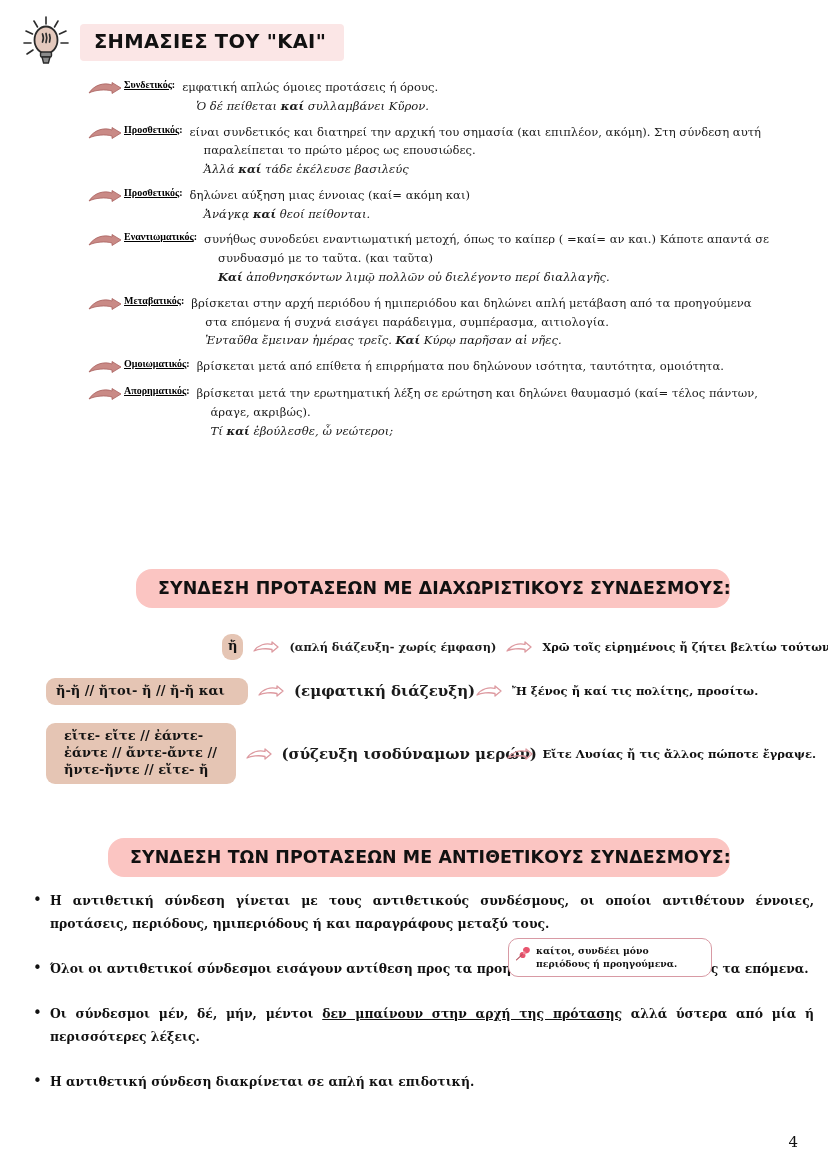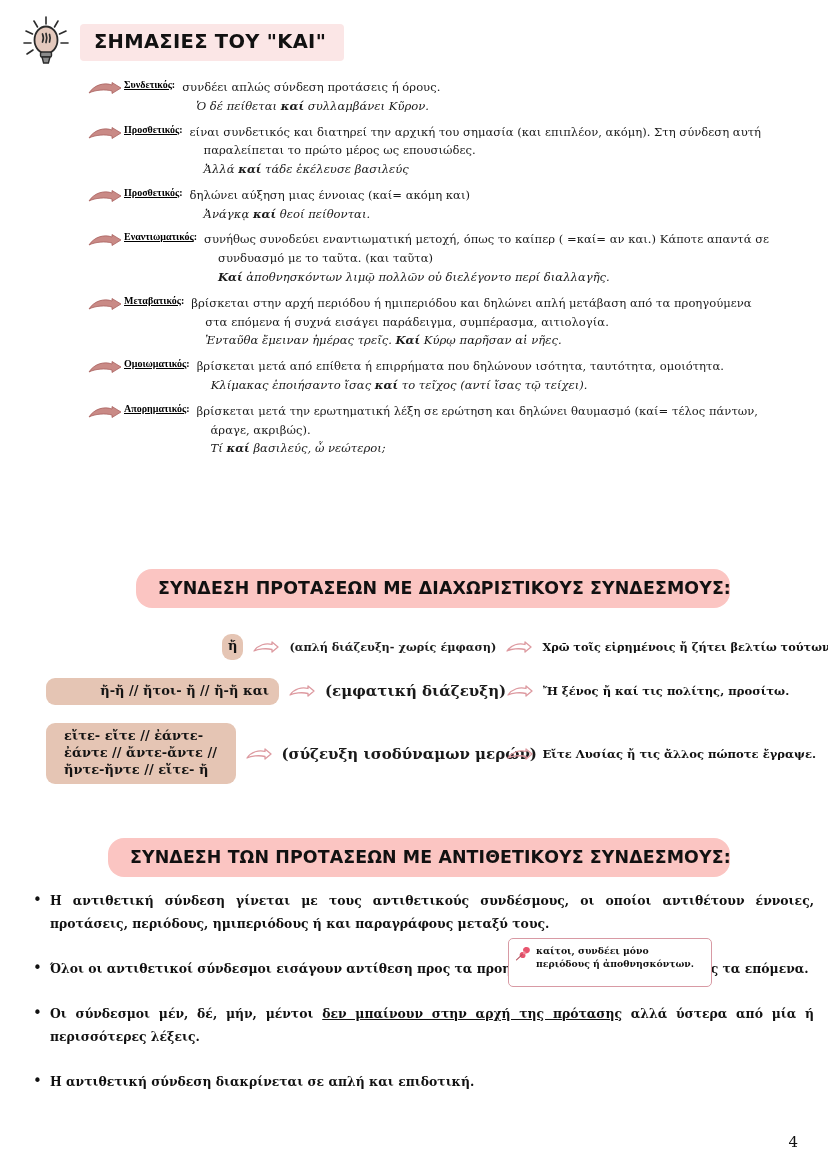--- a/index.html
+++ b/index.html
@@ -157,21 +157,21 @@
     padding: 5px 10px 6px 10px;
     font-family: "DejaVu Serif", "Liberation Serif", serif;
     font-weight: bold;
     font-size: 13px;
     color: #131313;
     line-height: 1.28;
     box-sizing: border-box;
   }
   .disj-row.r1 { margin-left: 176px; }
   .disj-row.r1 .disj-chip { width: 26px; text-align: center; padding: 4px 6px 5px 6px; }
-  .disj-row.r2 .disj-chip { width: 233px; text-align: right; white-space: nowrap; }
+  .disj-row.r2 .disj-chip { width: 202px; text-align: left; white-space: nowrap; }
   .disj-row.r3 .disj-chip { width: 198px; text-align: left; padding-left: 18px; }
   .disj-arrow {
     flex: 0 0 26px;
     width: 26px;
     height: 14px;
     margin: 0 10px;
   }
   .disj-label {
     font-family: "DejaVu Serif", "Liberation Serif", serif;
     font-size: 15px;
@@ -224,22 +224,22 @@
 
   
   .note-box {
     position: absolute;
     left: 508px;
     top: 938px;
     width: 204px;
     box-sizing: border-box;
     border: 1px solid #d89aa4;
     background: #ffffff;
-    border-radius: 5px;
-    padding: 5px 6px 16px 6px;
+    border-radius: 10px;
+    padding: 5px 6px 6px 6px;
     display: flex;
     align-items: flex-start;
   }
   .pin-ico {
     flex: 0 0 18px;
     width: 18px;
     height: 18px;
     margin-right: 3px;
     margin-top: 1px;
   }
@@ -293,21 +293,21 @@
   <div class="meanings">
 
     <div class="meaning-row">
       <span class="arrow-ico">
         <svg viewBox="0 0 34 17" width="34" height="17" aria-hidden="true">
           <path d="M1 12 C6 4, 16 1, 24 4 L24 1.5 L33 7 L24 12.5 L24 10 C17 8, 7 9, 1 12 Z" fill="#c98a86" stroke="#a9625f" stroke-width="0.8" stroke-linejoin="round"></path>
         </svg>
       </span>
       <span class="term"><span class="u">Συνδετικός</span><span>:</span></span>
       <span class="meaning-body">
-        <span class="m-def">συνδέει απλώς σύνδεση προτάσεις ή όρους.</span>
+        <span class="m-def">εμφατική απλώς όμοιες προτάσεις ή όρους.</span>
         <span class="m-ex"><span>Ὁ δέ πείθεται </span><b>καί</b><span> συλλαμβάνει Κῦρον.</span></span>
       </span>
     </div>
 
     <div class="meaning-row">
       <span class="arrow-ico">
         <svg viewBox="0 0 34 17" width="34" height="17" aria-hidden="true">
           <path d="M1 12 C6 4, 16 1, 24 4 L24 1.5 L33 7 L24 12.5 L24 10 C17 8, 7 9, 1 12 Z" fill="#c98a86" stroke="#a9625f" stroke-width="0.8" stroke-linejoin="round"></path>
         </svg>
       </span>
@@ -362,35 +362,34 @@
 
     <div class="meaning-row">
       <span class="arrow-ico">
         <svg viewBox="0 0 34 17" width="34" height="17" aria-hidden="true">
           <path d="M1 12 C6 4, 16 1, 24 4 L24 1.5 L33 7 L24 12.5 L24 10 C17 8, 7 9, 1 12 Z" fill="#c98a86" stroke="#a9625f" stroke-width="0.8" stroke-linejoin="round"></path>
         </svg>
       </span>
       <span class="term"><span class="u">Ομοιωματικός</span><span>:</span></span>
       <span class="meaning-body">
         <span class="m-def">βρίσκεται μετά από επίθετα ή επιρρήματα που δηλώνουν ισότητα, ταυτότητα, ομοιότητα.</span>
-        <span class="m-ex"><span>Κλίμακας ἐποιήσαντο ἴσας </span><b>καί</b><span> το τεῖχος (αντί ἴσας τῷ τείχει).</span></span>
       </span>
     </div>
 
     <div class="meaning-row">
       <span class="arrow-ico">
         <svg viewBox="0 0 34 17" width="34" height="17" aria-hidden="true">
           <path d="M1 12 C6 4, 16 1, 24 4 L24 1.5 L33 7 L24 12.5 L24 10 C17 8, 7 9, 1 12 Z" fill="#c98a86" stroke="#a9625f" stroke-width="0.8" stroke-linejoin="round"></path>
         </svg>
       </span>
       <span class="term"><span class="u">Απορηματικός</span><span>:</span></span>
       <span class="meaning-body">
         <span class="m-def">βρίσκεται μετά την ερωτηματική λέξη σε ερώτηση και δηλώνει θαυμασμό (καί= τέλος πάντων,</span>
         <span class="m-def indent">άραγε, ακριβώς).</span>
-        <span class="m-ex"><span>Τί </span><b>καί</b><span> βασιλεύς, ὦ νεώτεροι;</span></span>
+        <span class="m-ex"><span>Τί </span><b>καί</b><span> ἐβούλεσθε, ὦ νεώτεροι;</span></span>
       </span>
     </div>
 
   </div>
 
   <div class="banner" id="banner-disjunctive">
     <span class="banner-text">ΣΥΝΔΕΣΗ ΠΡΟΤΑΣΕΩΝ ΜΕ ΔΙΑΧΩΡΙΣΤΙΚΟΥΣ ΣΥΝΔΕΣΜΟΥΣ:</span>
   </div>
 
   <div class="disj-rows">
@@ -476,19 +475,19 @@
   <div class="note-box">
     <span class="pin-ico">
       <svg viewBox="0 0 18 18" width="18" height="18" aria-hidden="true">
         <path d="M9.5 2.5 C12.5 1.2, 15.5 3, 14.8 5.8 C14.2 8.2, 11 9.2, 9.2 8 C11.2 9.6, 11 12.4, 8.6 13 C6 13.6, 4 11.4, 4.8 9 C5.5 6.8, 8 6.5, 9.3 7.6 C7.6 6, 7.5 3.6, 9.5 2.5 Z" fill="#e8566f"></path>
         <circle cx="9.3" cy="7.7" r="1.5" fill="#f2909f"></circle>
         <path d="M7.2 9.6 L1.5 14.8" stroke="#b4525f" stroke-width="1.1" stroke-linecap="round" fill="none"></path>
       </svg>
     </span>
     <span class="note-text">
       <span>καίτοι, συνδέει μόνο</span><br>
-      <span>περιόδους ή ἀποθνησκόντων.</span>
+      <span>περιόδους ή προηγούμενα.</span>
     </span>
   </div>
 
   <div class="page-number">4</div>
 
 </div>
 
 </body></html>

